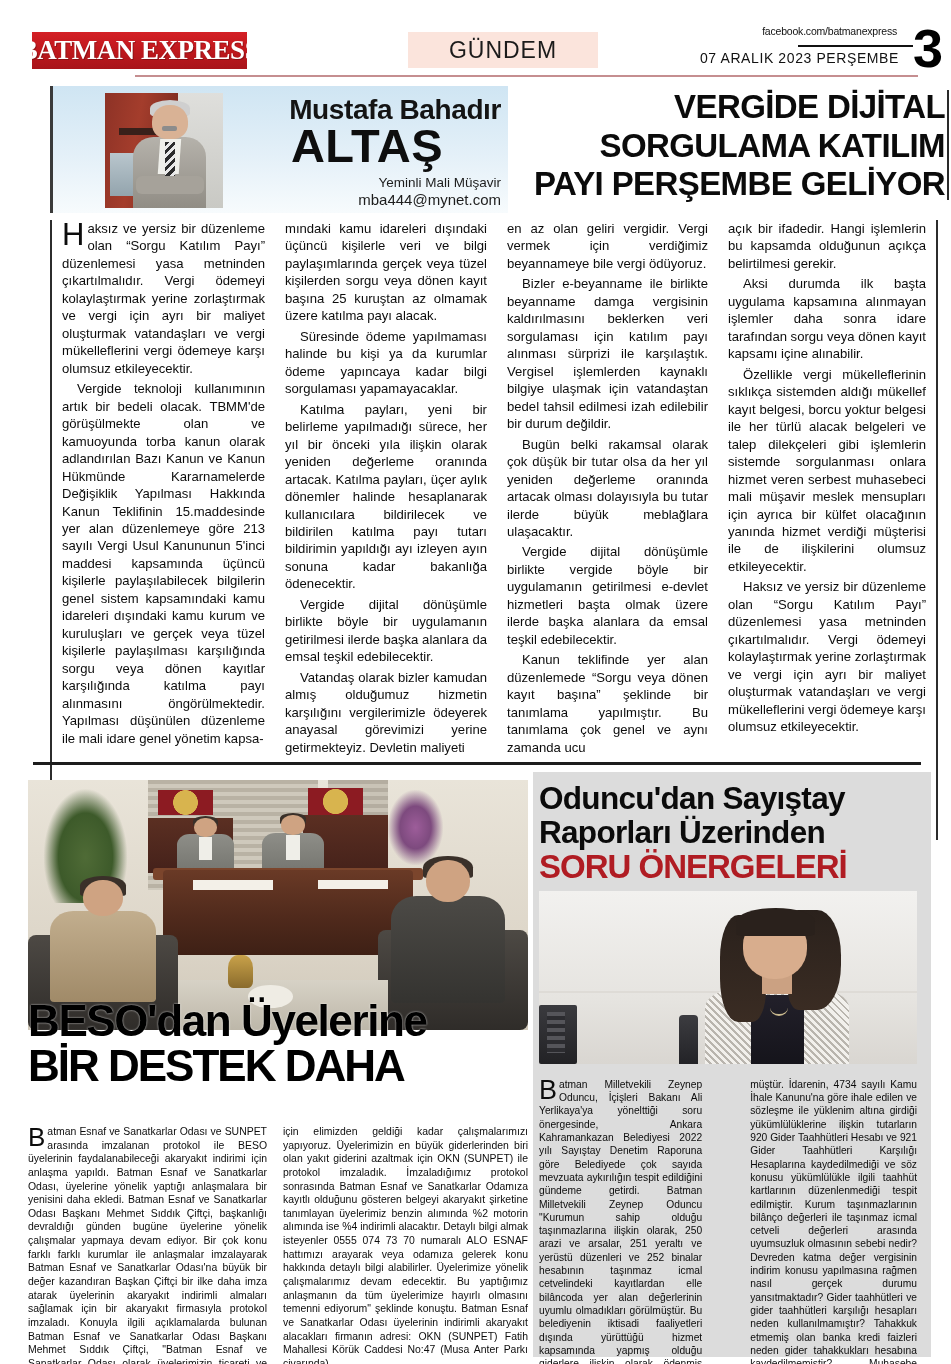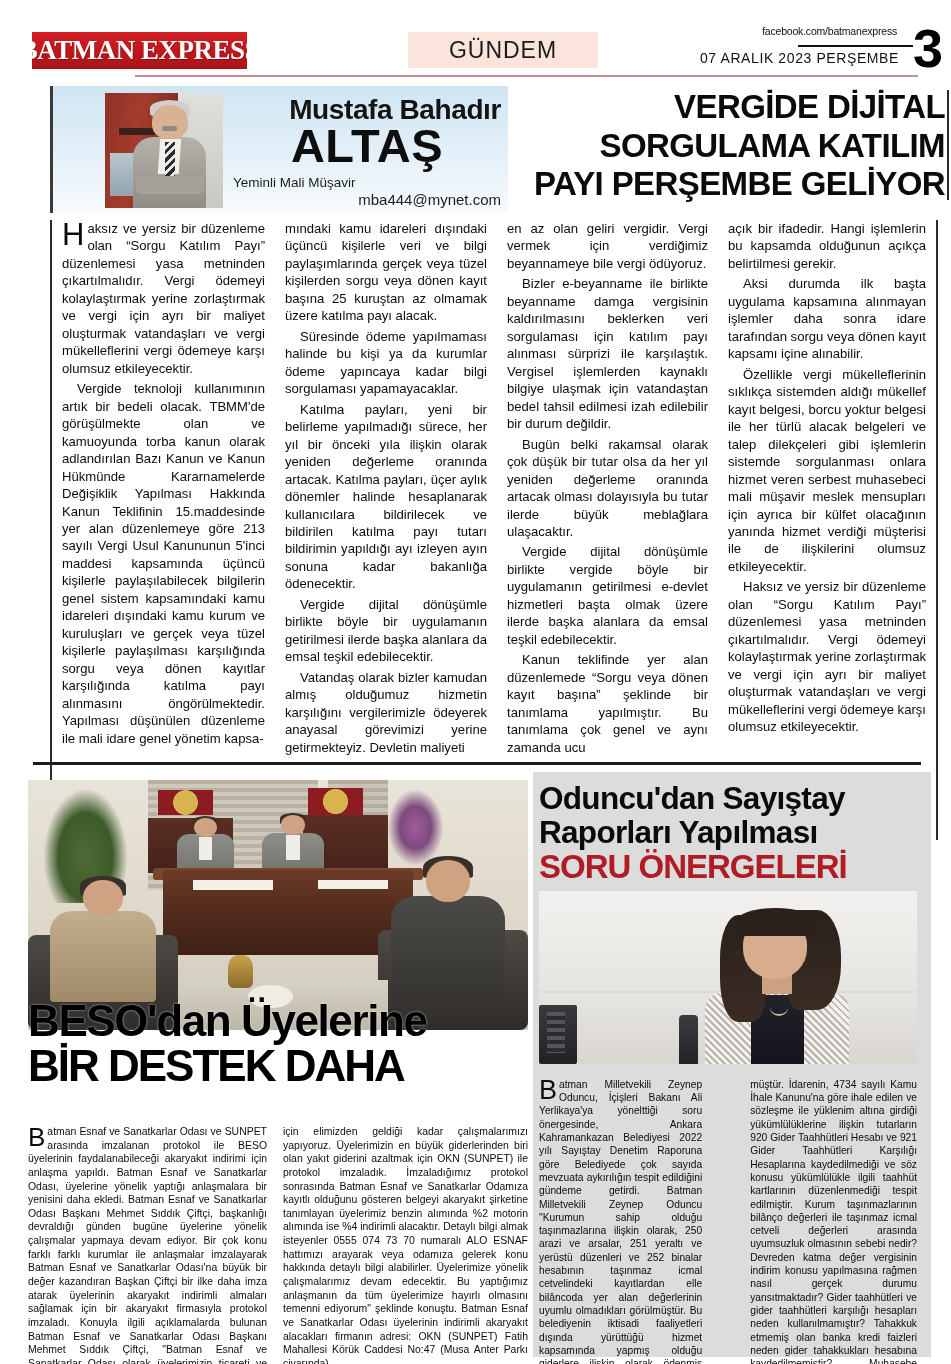--- a/index.html
+++ b/index.html
@@ -167,20 +167,21 @@
     font-weight: bold;
     letter-spacing: 0.5px;
     line-height: 1;
     color: #0e0e0e;
     font-family: "Liberation Sans", sans-serif;
   }
   .author-title {
     position: absolute;
     left: 180px; top: 89px;
     width: 268px;
+    text-align: right;
     font-size: 13.5px;
     color: #1d1d1d;
   }
   .author-mail {
     position: absolute;
     left: 180px; top: 105px;
     width: 268px;
     text-align: right;
     font-size: 15px;
     color: #1d1d1d;
@@ -570,21 +571,21 @@
       </div>
       <div class="blcol">
         <p>için elimizden geldiği kadar çalışmalarımızı yapıyoruz. Üyelerimizin en büyük giderlerinden biri olan yakıt giderini azaltmak için OKN (SUNPET) ile protokol imzaladık. İmzaladığımız protokol sonrasında Batman Esnaf ve Sanatkarlar Odamıza kayıtlı olduğunu gösteren belgeyi akaryakıt şirketine tanımlayan üyelerimiz benzin alımında %2 motorin alımında ise %4 indirimli alacaktır. Detaylı bilgi almak isteyenler 0555 074 73 70 numaralı ALO ESNAF hattımızı arayarak veya odamıza gelerek konu hakkında detaylı bilgi alabilirler. Üyelerimize yönelik çalışmalarımız devam edecektir. Bu yaptığımız anlaşmanın da tüm üyelerimize hayırlı olmasını temenni ediyorum" şeklinde konuştu. Batman Esnaf ve Sanatkarlar Odası üyelerinin indirimli akaryakıt alacakları firmanın adresi: OKN (SUNPET) Fatih Mahallesi Körük Caddesi No:47 (Musa Anter Parkı civarında)</p>
       </div>
     </div>
   </div>
 
   <div class="br">
     <div class="br-headline">
       <div>Oduncu'dan Sayıştay</div>
-      <div>Raporları Yapılması</div>
+      <div>Raporları Üzerinden</div>
       <div class="accent">SORU ÖNERGELERİ</div>
     </div>
     <div class="br-photo">
       <div class="brp-bg"></div>
         <div class="brp-line"></div>
       <div class="brp-seat"></div>
         <div class="brp-seat2"></div>
       <div class="brp-mic1"></div>
       <div class="brp-jacket"></div>
         <div class="brp-blouse"></div>

